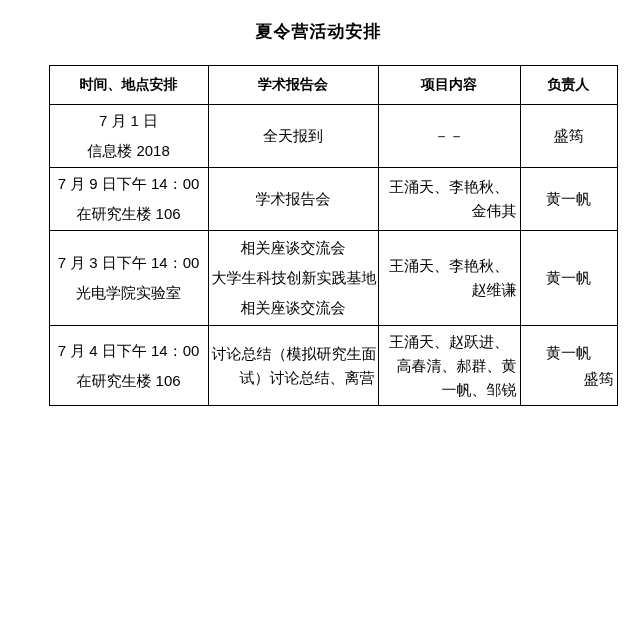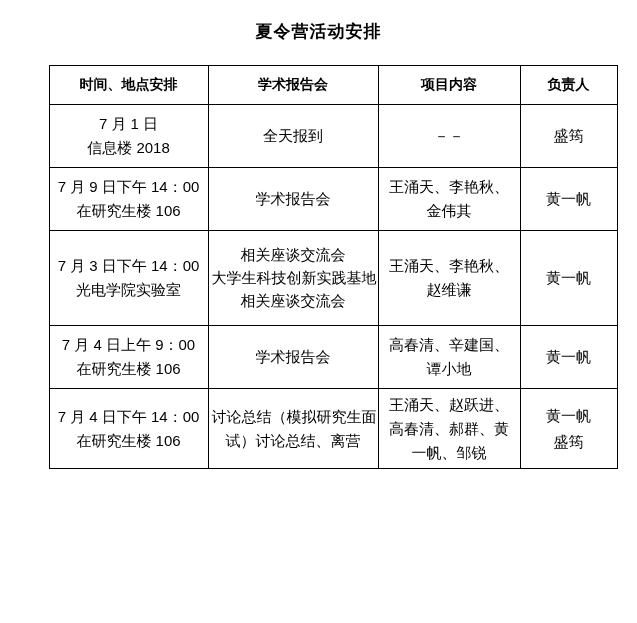--- a/index.html
+++ b/index.html
@@ -55,23 +55,25 @@
   .col-time { width: 152px; }
   .col-content { width: 163px; }
   .col-people { width: 135px; }
   .col-owner { width: 90px; }
 
   .cell-line {
     display: block;
     white-space: nowrap;
   }
   .cell-line + .cell-line {
+    margin-top: 7px;
   }
   .tight .cell-line + .cell-line {
     margin-top: 1px;
+    text-align: right;
   }
   .owner-cell .cell-line + .cell-line {
     margin-top: 3px;
   }
   .r1 td { height: 54px; }
   .r2 td { height: 58px; }
   .r3 td { height: 54px; }
   .r4 td { height: 54px; }
   .r5 td { height: 86px; }
   .r6 td { height: 54px; }
@@ -143,36 +145,20 @@
           </td>
           <td class="tight">
             <span class="cell-line">王涌天、李艳秋、</span>
             <span class="cell-line">赵维谦</span>
           </td>
           <td class="owner-cell">
             <span class="cell-line">黄一帆</span>
           </td>
         </tr>
 
-        <tr class="r6">
-          <td>
-            <span class="cell-line">7 月 4 日上午 9：00</span>
-            <span class="cell-line">在研究生楼 106</span>
-          </td>
-          <td>
-            <span class="cell-line">学术报告会</span>
-          </td>
-          <td class="tight">
-            <span class="cell-line">高春清、辛建国、</span>
-            <span class="cell-line">谭小地</span>
-          </td>
-          <td class="owner-cell">
-            <span class="cell-line">黄一帆</span>
-          </td>
-        </tr>
 
         <tr class="r7">
           <td>
             <span class="cell-line">7 月 4 日下午 14：00</span>
             <span class="cell-line">在研究生楼 106</span>
           </td>
           <td class="tight">
             <span class="cell-line">讨论总结（模拟研究生面</span>
             <span class="cell-line">试）讨论总结、离营</span>
           </td>

